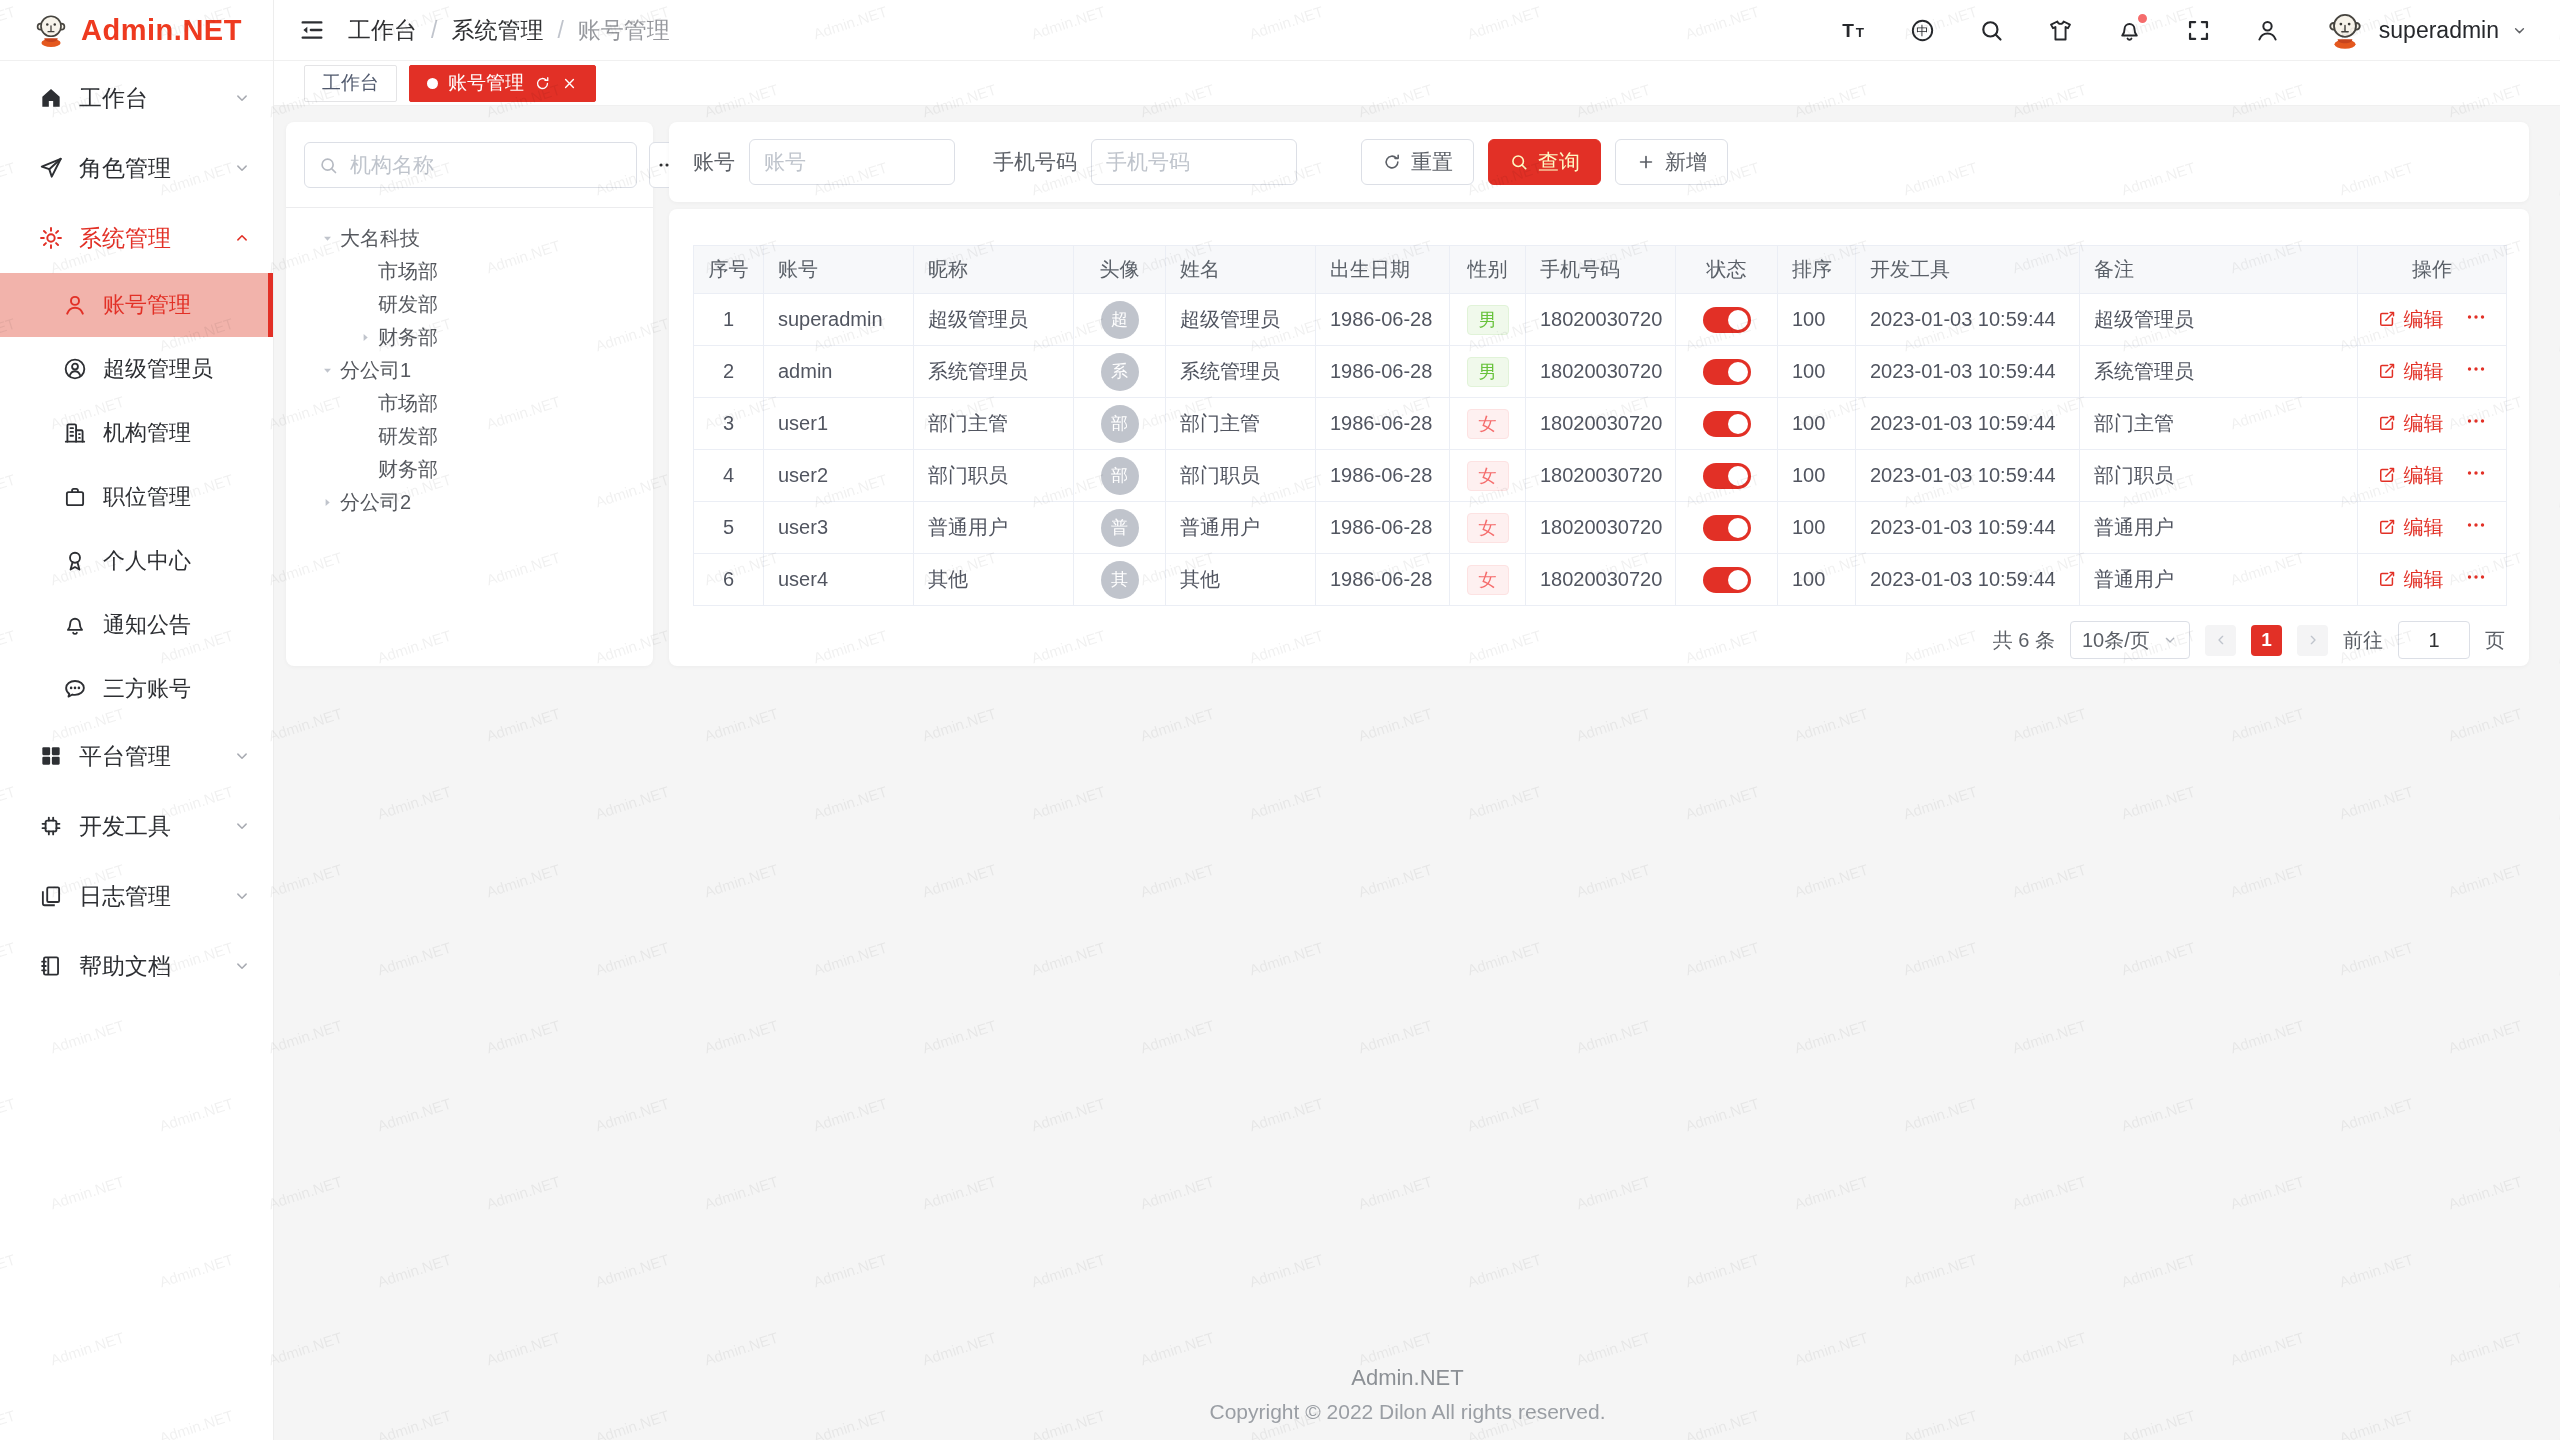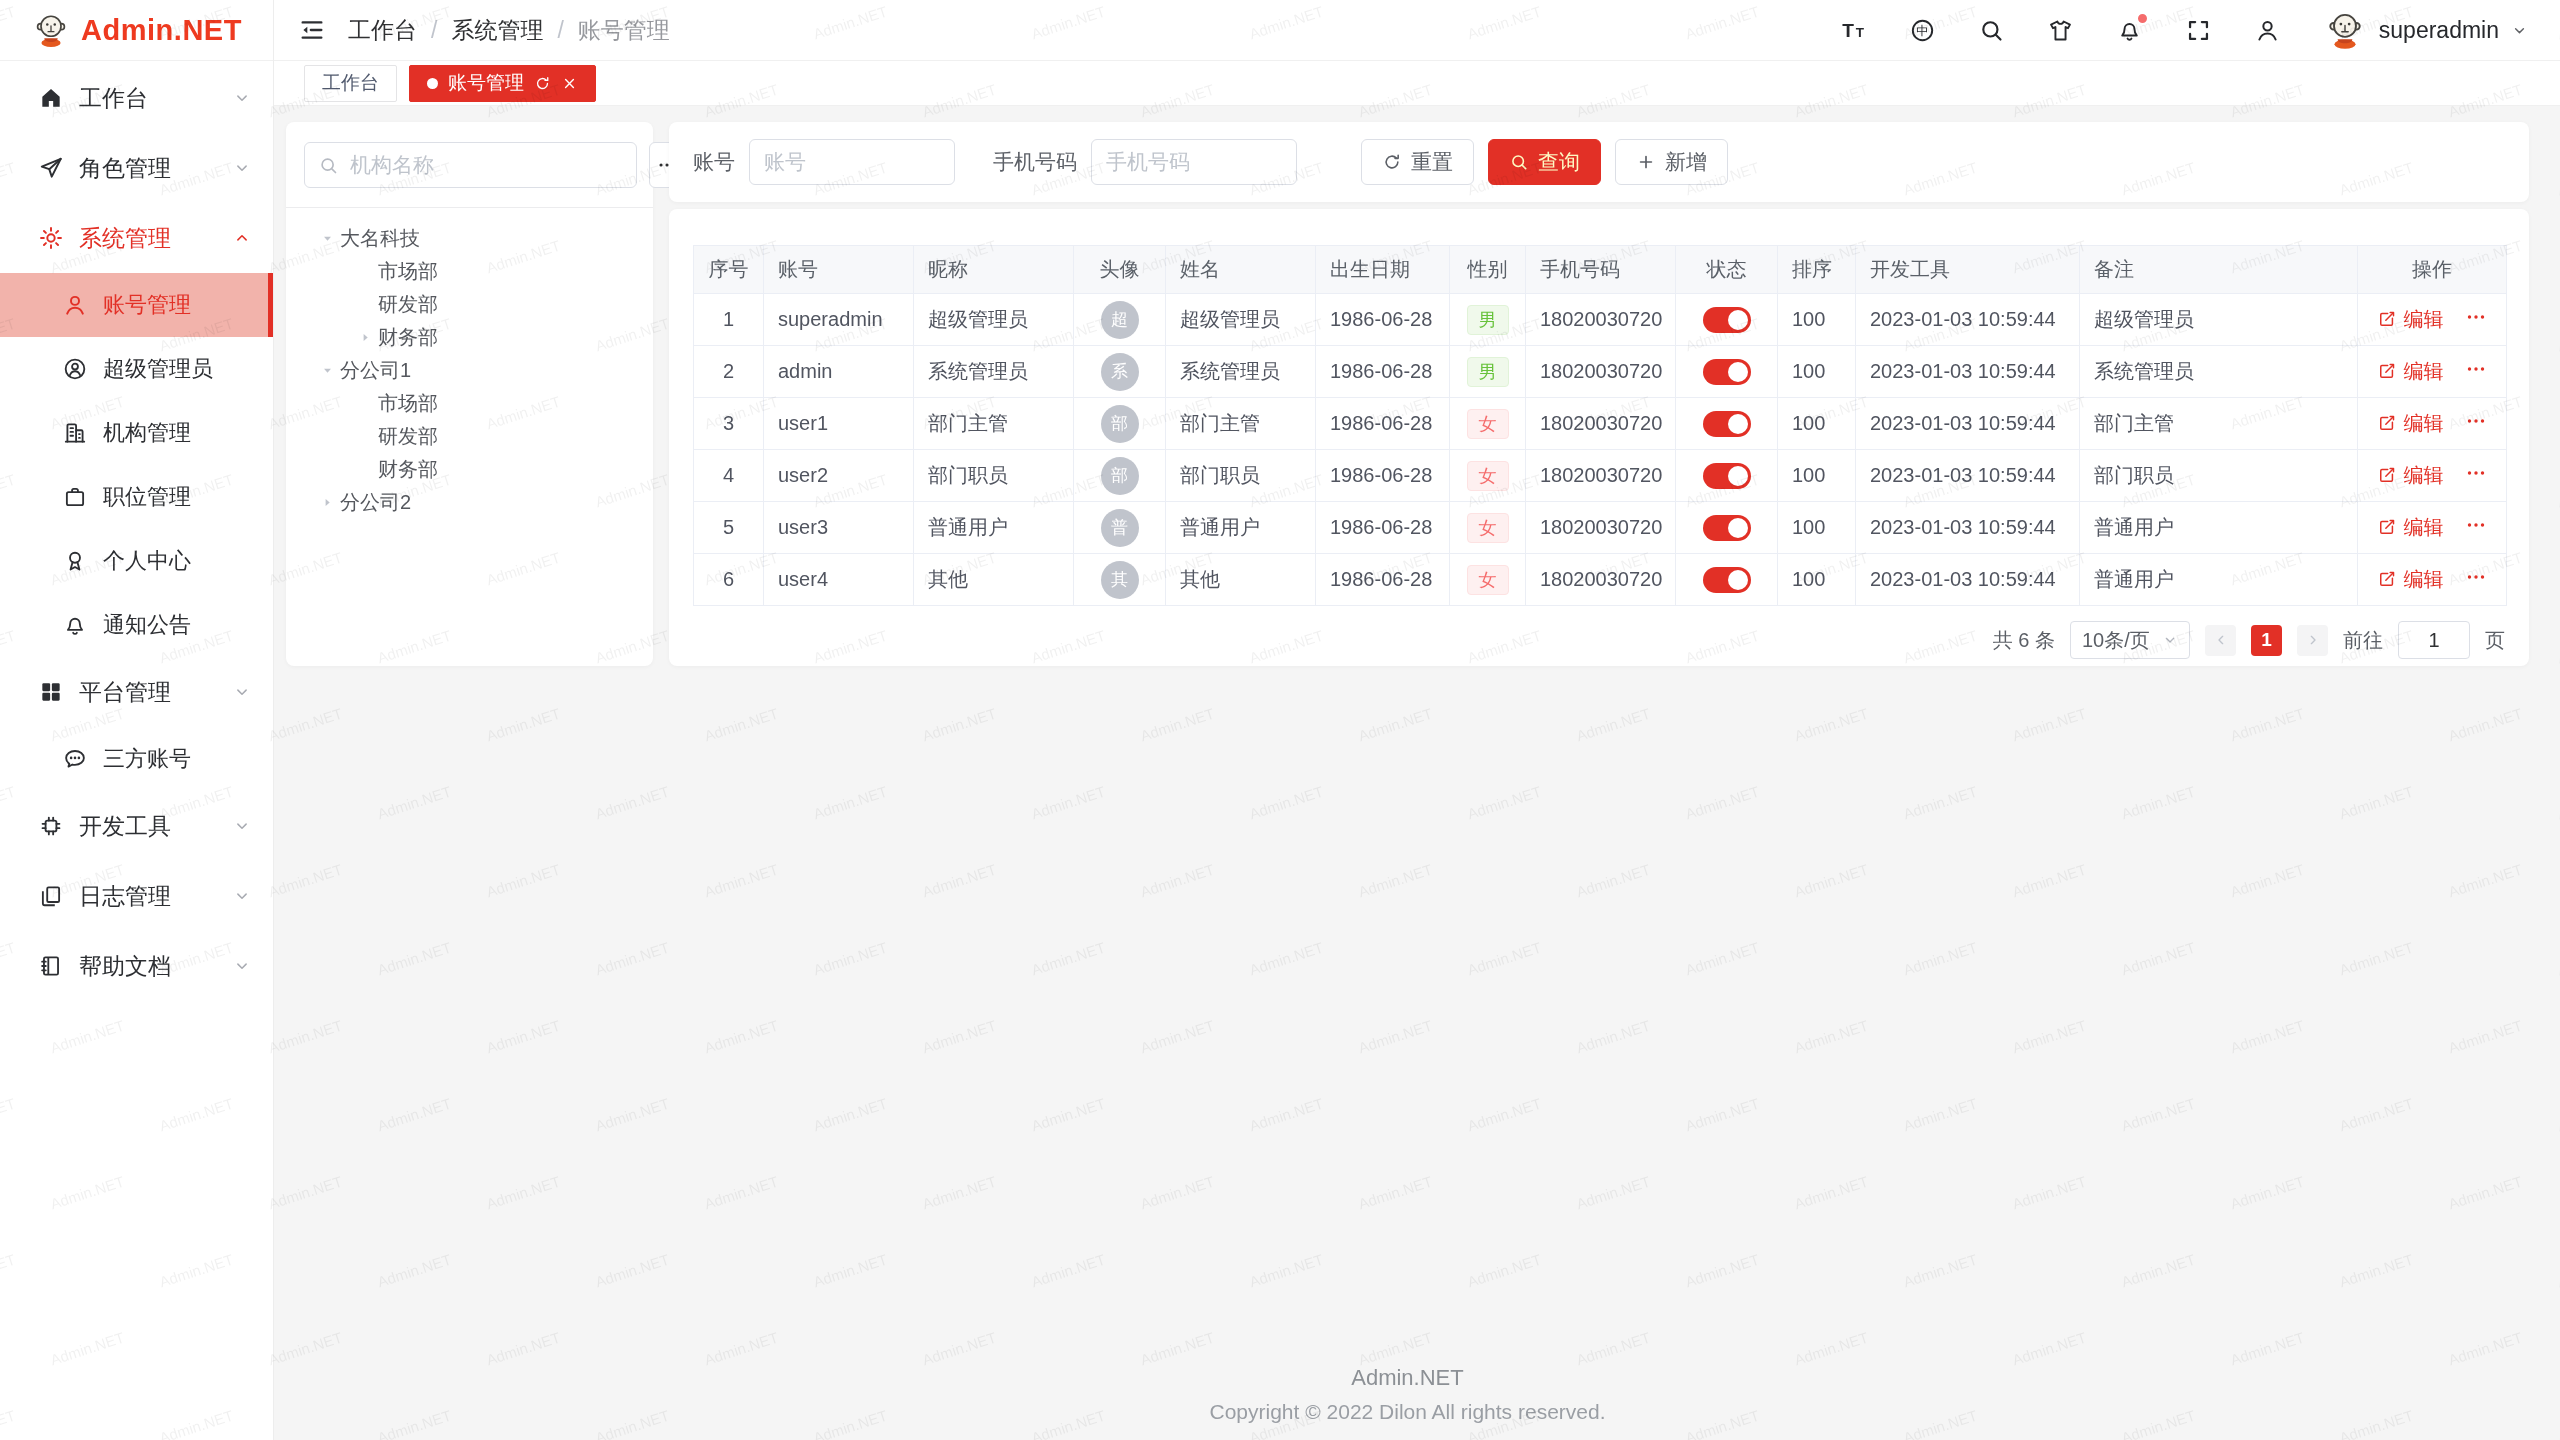--- a/index.html
+++ b/index.html
@@ -226,44 +226,44 @@
         </div>
         <div class="menu-item child">
           <span class="ic mi-icon">
             <svg viewBox="0 0 24 24" fill="none" stroke="currentColor" stroke-width="1.7" stroke-linecap="round" stroke-linejoin="round">
               <path d="M18.5 16.5h-13c1.4-1.6 2.1-3.4 2.1-5.9a4.4 4.4 0 0 1 8.8 0c0 2.5.7 4.3 2.1 5.9z"></path>
               <path d="M10.3 19.2a1.9 1.9 0 0 0 3.4 0"></path>
             </svg>
           </span>
           <span class="mi-label">通知公告</span>
         </div>
+        <div class="menu-item child">
+          <span class="ic mi-icon">
+            <svg viewBox="0 0 24 24" fill="none" stroke="currentColor" stroke-width="1.7" stroke-linecap="round" stroke-linejoin="round">
+              <path d="M12 4.6c4.6 0 8.2 2.8 8.2 6.4S16.6 17.4 12 17.4c-.8 0-1.6-.1-2.4-.3L6 19l.7-2.7C4.9 15 3.8 13.2 3.8 11c0-3.6 3.6-6.4 8.2-6.4z"></path>
+              <path d="M8.4 11h.01M12 11h.01M15.6 11h.01" stroke-width="2.4"></path>
+            </svg>
+          </span>
+          <span class="mi-label">三方账号</span>
+        </div>
         <div class="menu-item">
           <span class="ic mi-icon">
             <svg viewBox="0 0 24 24" fill="currentColor">
               <rect x="4" y="4" width="7.2" height="7.2" rx="1"></rect>
               <rect x="12.8" y="4" width="7.2" height="7.2" rx="1"></rect>
               <rect x="4" y="12.8" width="7.2" height="7.2" rx="1"></rect>
               <rect x="12.8" y="12.8" width="7.2" height="7.2" rx="1"></rect>
             </svg>
           </span>
           <span class="mi-label">平台管理</span>
           <span class="ic chev">
             <svg viewBox="0 0 24 24" fill="none" stroke="currentColor" stroke-width="2" stroke-linecap="round" stroke-linejoin="round">
               <path d="m6.5 9.5 5.5 5.5 5.5-5.5"></path>
             </svg>
           </span>
-        </div>
-        <div class="menu-item child">
-          <span class="ic mi-icon">
-            <svg viewBox="0 0 24 24" fill="none" stroke="currentColor" stroke-width="1.7" stroke-linecap="round" stroke-linejoin="round">
-              <path d="M12 4.6c4.6 0 8.2 2.8 8.2 6.4S16.6 17.4 12 17.4c-.8 0-1.6-.1-2.4-.3L6 19l.7-2.7C4.9 15 3.8 13.2 3.8 11c0-3.6 3.6-6.4 8.2-6.4z"></path>
-              <path d="M8.4 11h.01M12 11h.01M15.6 11h.01" stroke-width="2.4"></path>
-            </svg>
-          </span>
-          <span class="mi-label">三方账号</span>
         </div>
         <div class="menu-item">
           <span class="ic mi-icon">
             <svg viewBox="0 0 24 24" fill="none" stroke="currentColor" stroke-width="1.7" stroke-linecap="round">
               <rect x="7" y="7" width="10" height="10" rx="1.6"></rect>
               <path d="M10 7V4.2M14 7V4.2M10 19.8V17M14 19.8V17M7 10H4.2M7 14H4.2M19.8 10H17M19.8 14H17"></path>
             </svg>
           </span>
           <span class="mi-label">开发工具</span>
           <span class="ic chev">

